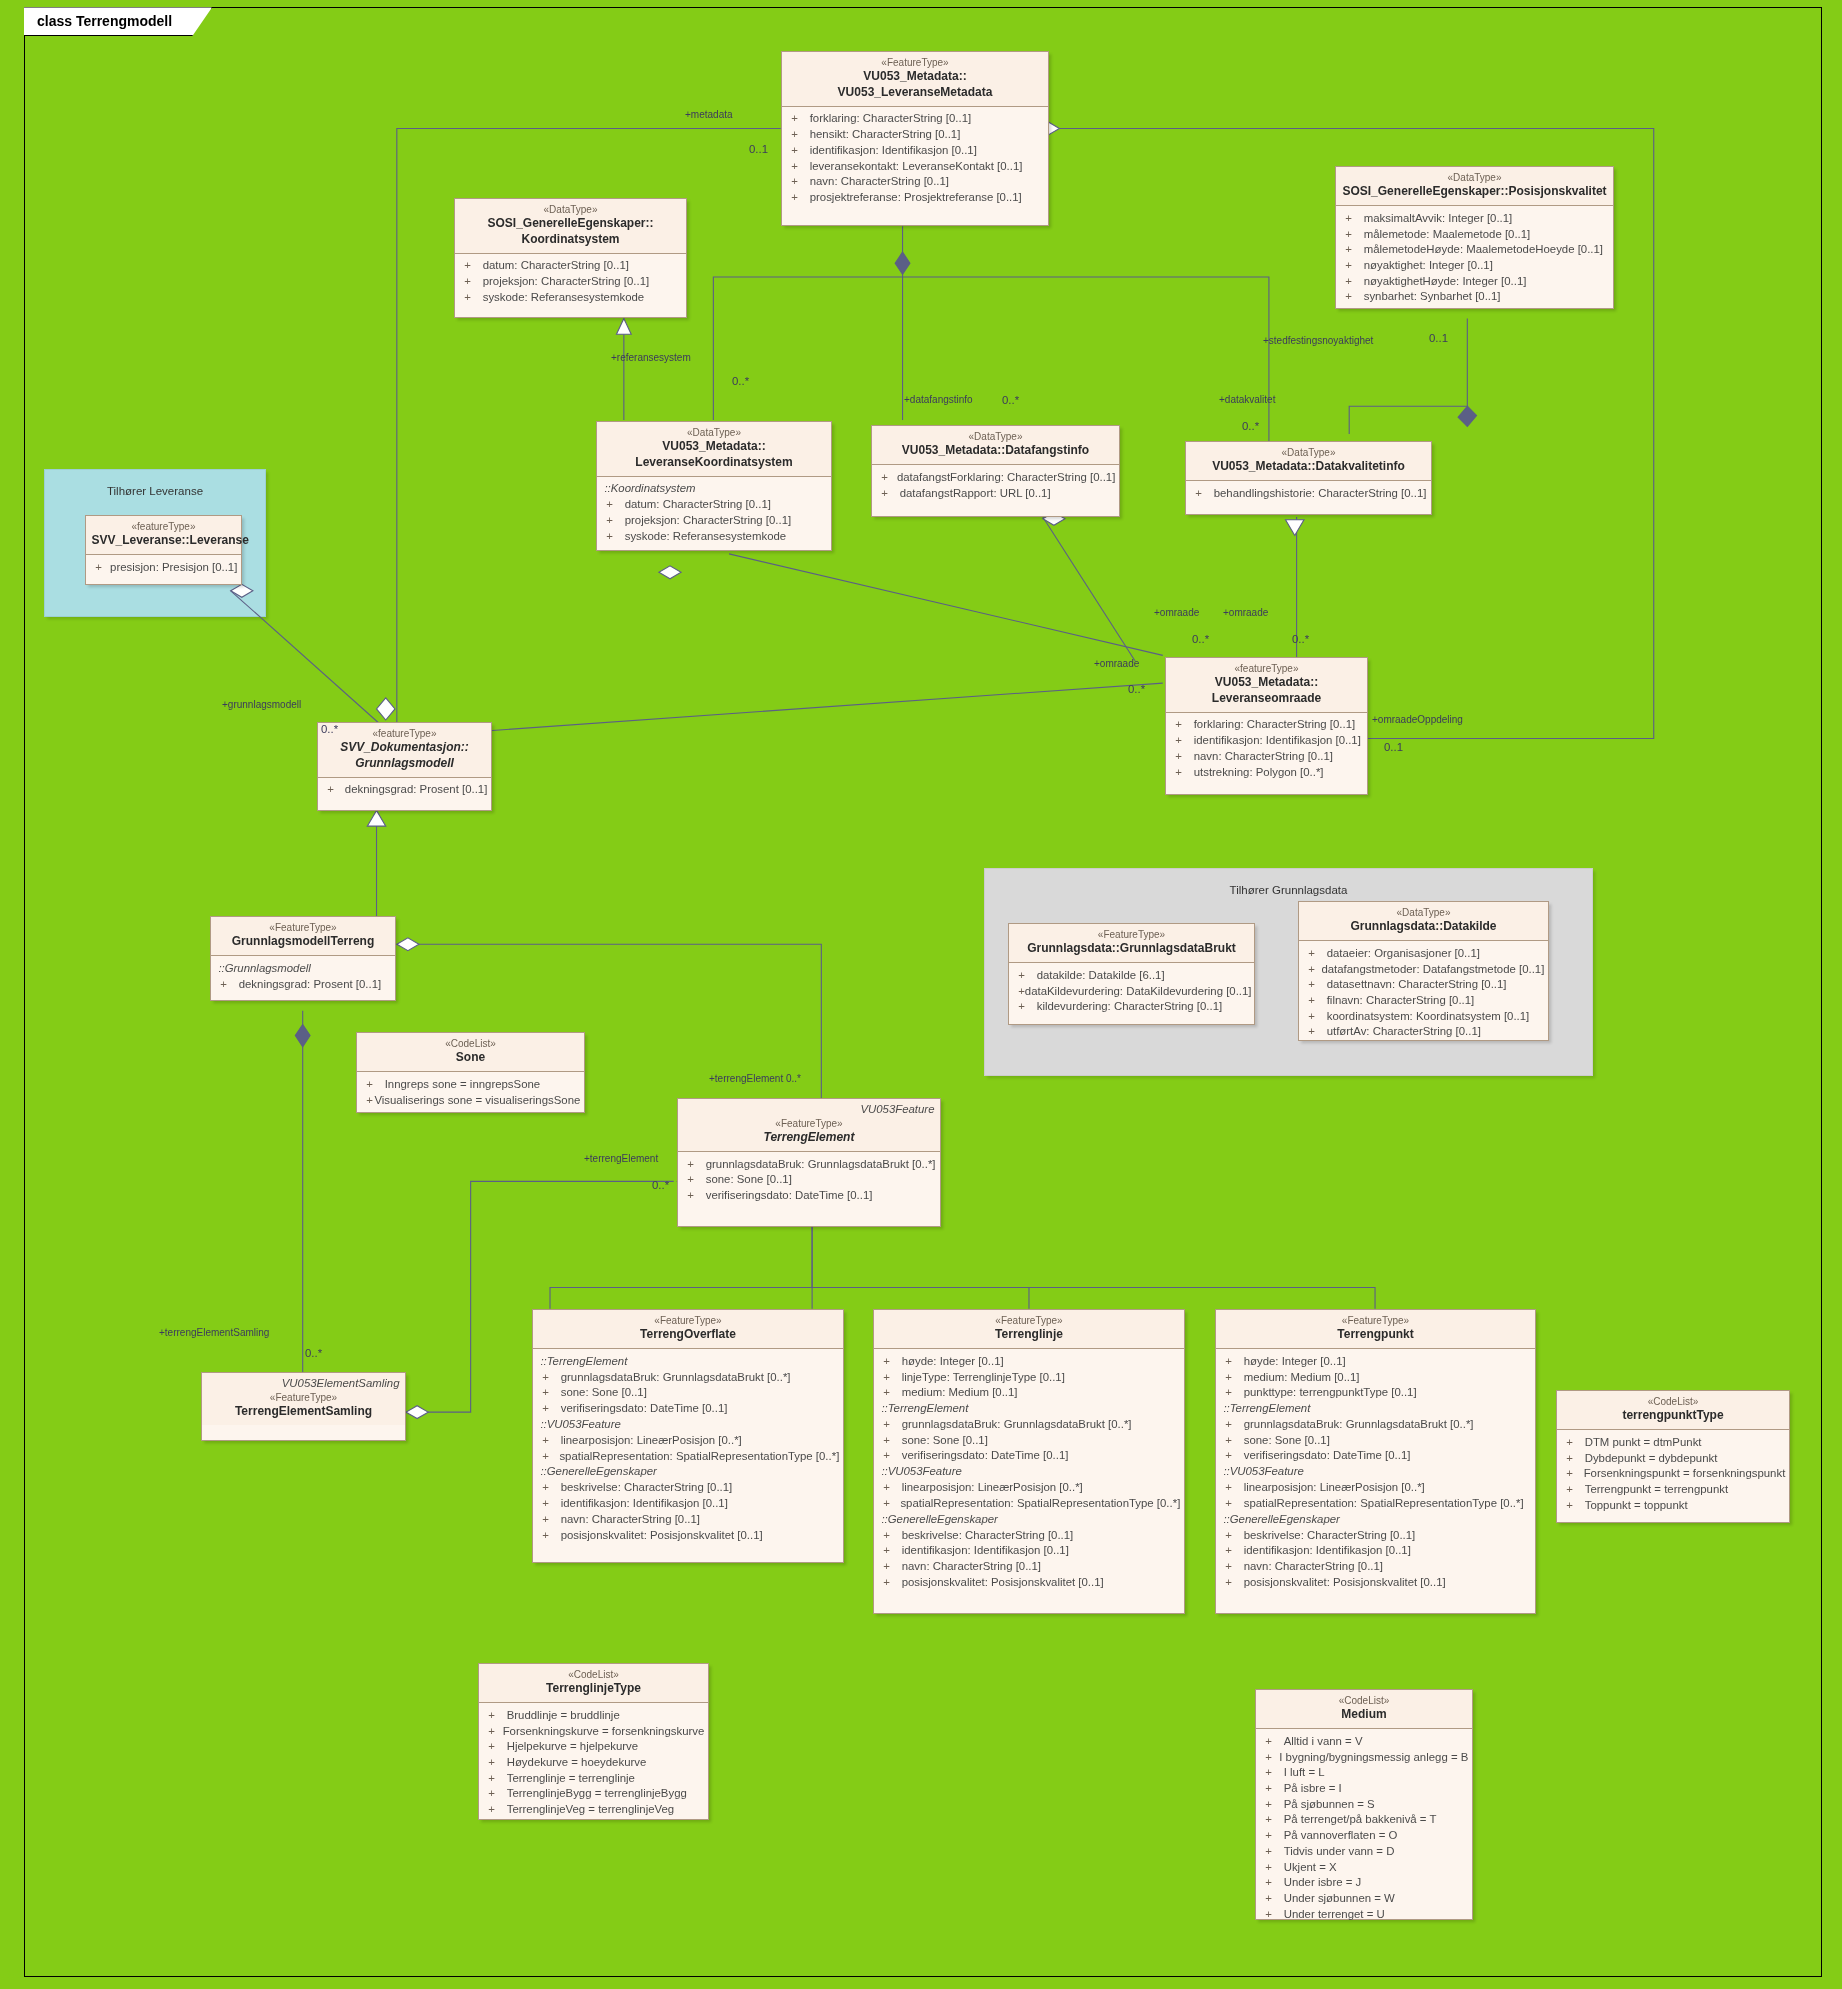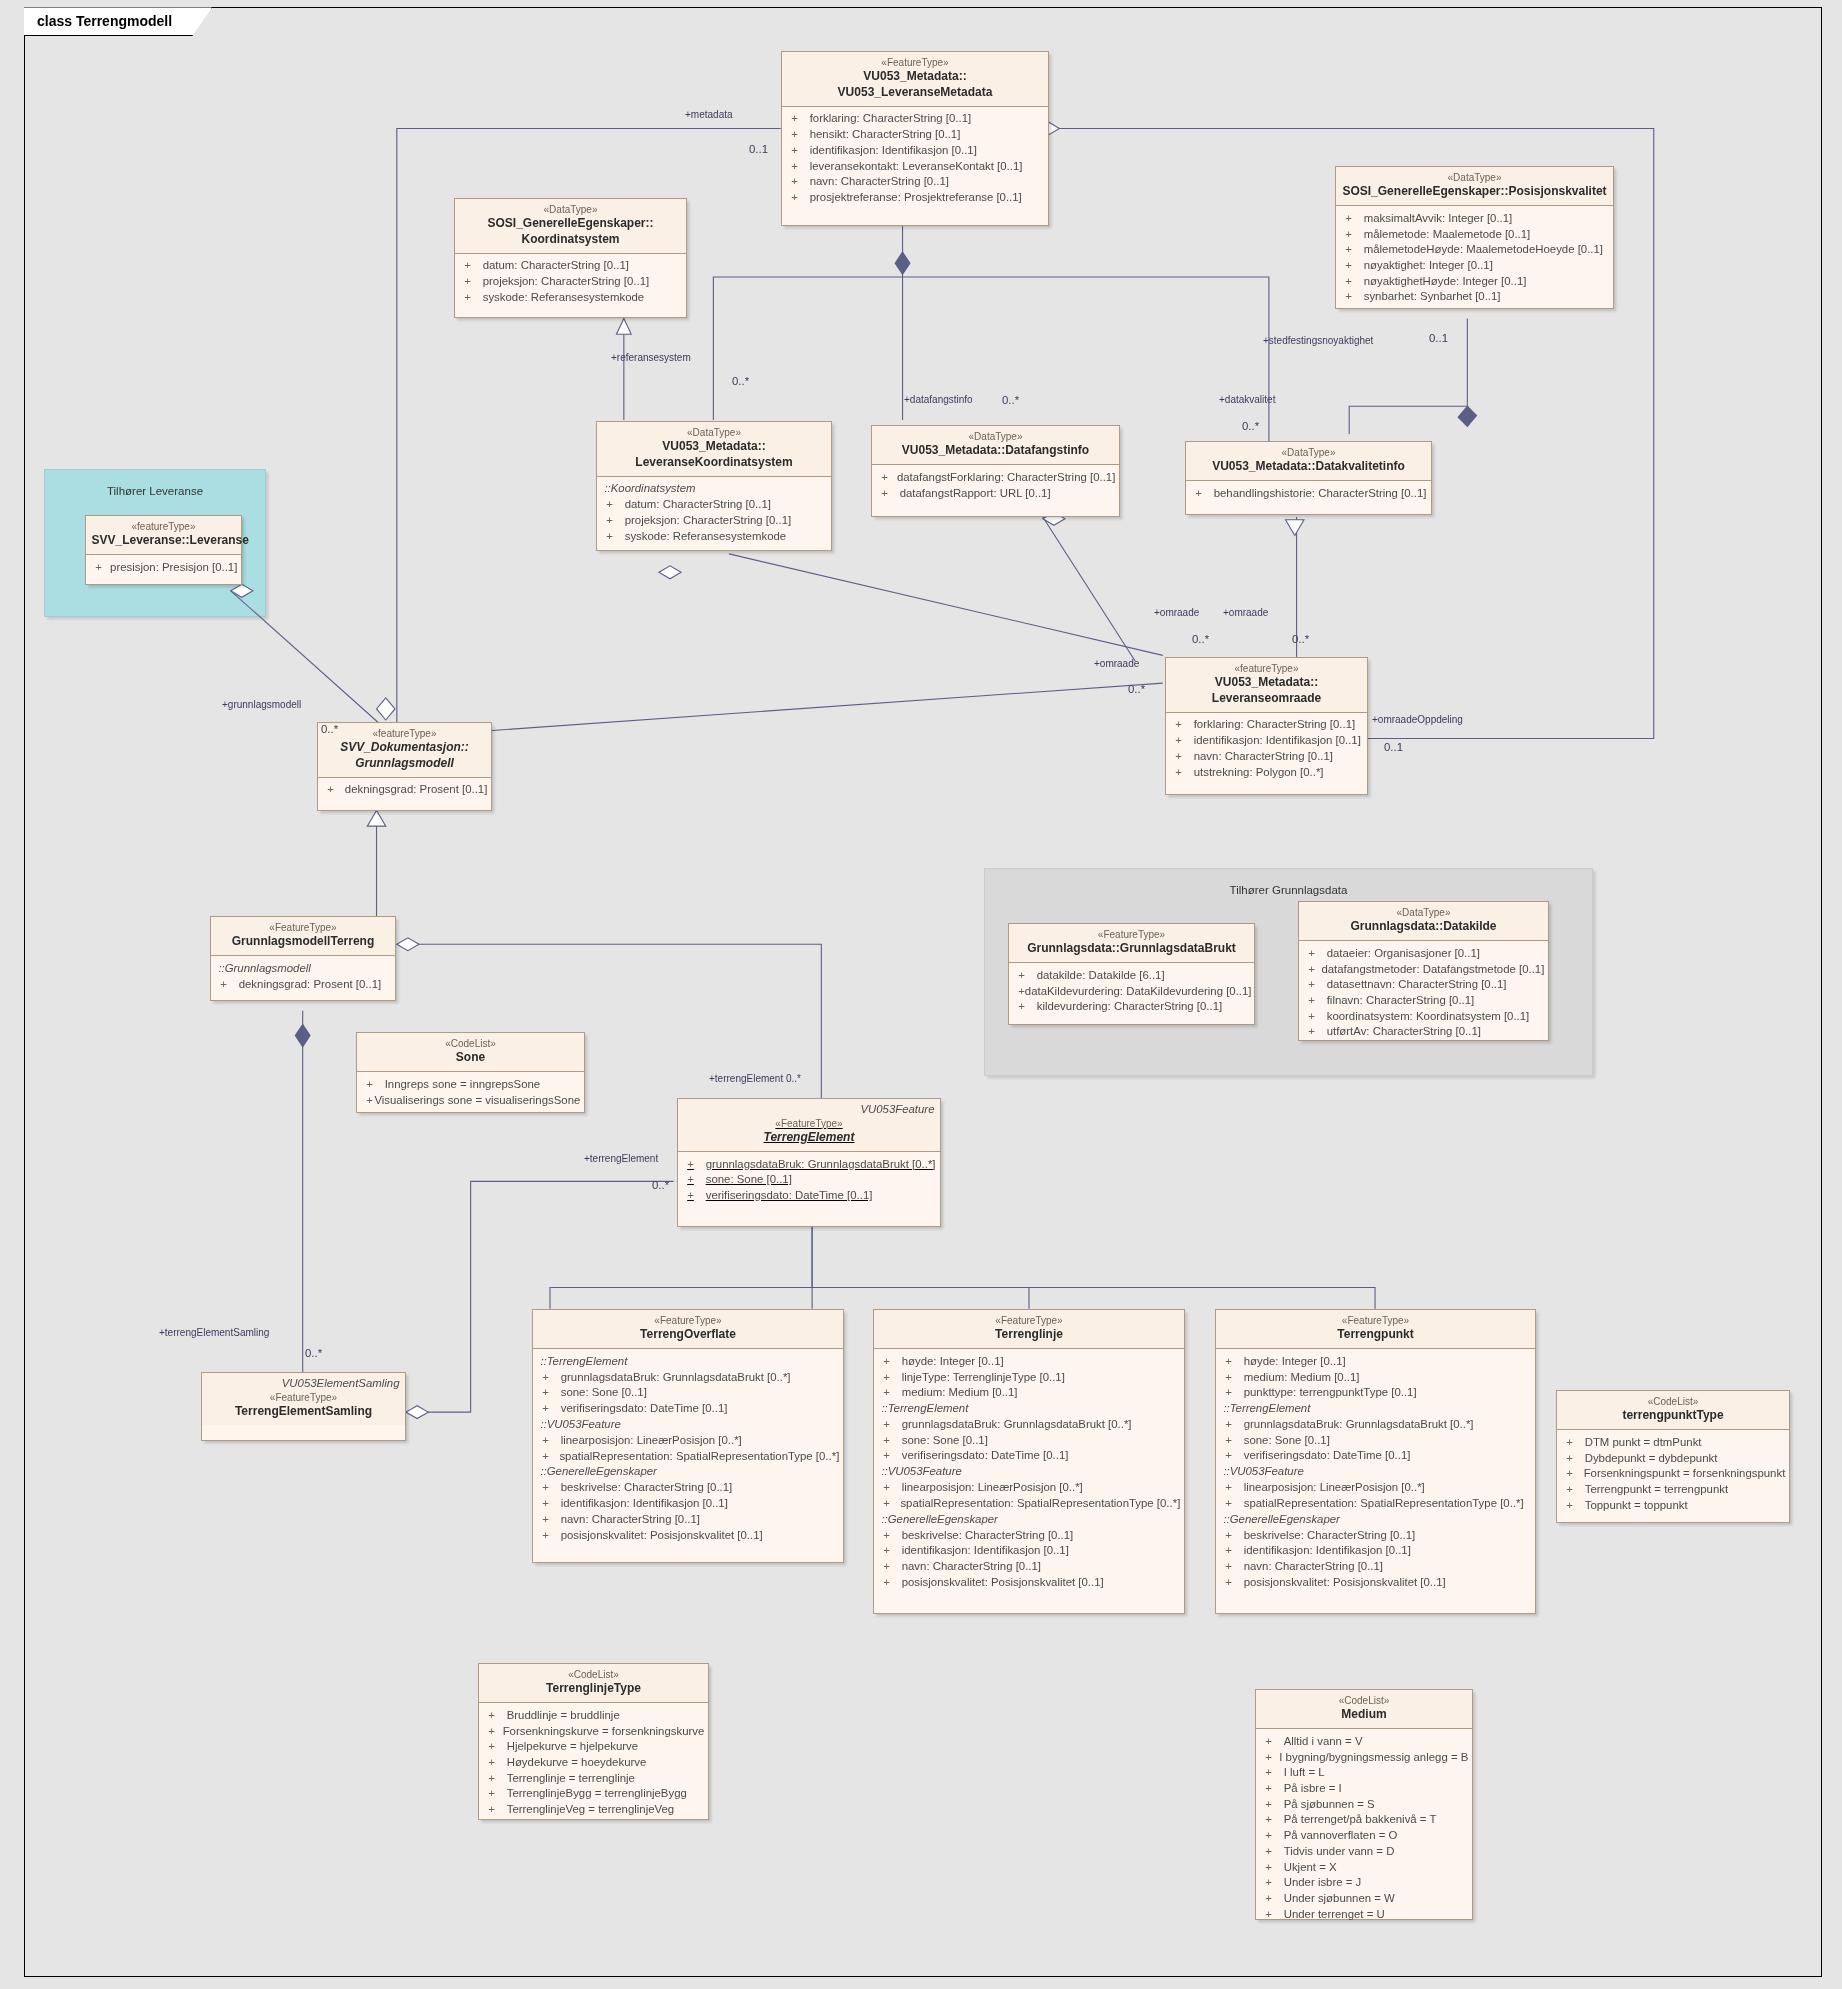--- a/index.html
+++ b/index.html
@@ -1,17 +1,17 @@
 <!DOCTYPE html>
 <html style="font-size:14.8px"><head>
 <meta charset="utf-8">
 <style>
   html,body{margin:0;padding:0;background:#ffffff;}
   body{font-family:"Liberation Sans","DejaVu Sans",sans-serif;}
-  #canvas{position:relative;width:1842px;height:1990px;background:#e5e5e5;overflow:hidden;}
+  #canvas{position:relative;width:1842px;height:1990px;background:#84cc16;overflow:hidden;}
 
   
   .frame{position:absolute;border:1.4px solid #000;box-sizing:border-box;}
   .frame-tab{position:absolute;left:0;top:0;height:28px;padding:0 26px 0 13px;
     display:flex;align-items:center;font-size:14px;font-weight:bold;color:#000;
     border-right:1.4px solid #000;border-bottom:1.4px solid #000;background:#fff;
     clip-path:polygon(0 0,100% 0,calc(100% - 20px) 100%,0 100%);}
 
   
   .cls{position:absolute;box-sizing:border-box;border:0.9px solid #b09a84;
@@ -392,21 +392,21 @@
           <span class="vis">+</span>
           <span class="txt">koordinatsystem: Koordinatsystem [0..1]</span>
         </div>
       <div class="attr">
           <span class="vis">+</span>
           <span class="txt">utførtAv: CharacterString [0..1]</span>
         </div>
     </div>
   </div>
 
-  <div class="cls abstractname hascorner" style="left:677px;top:1098px;width:264px;height:129px;text-decoration:underline;">
+  <div class="cls abstractname hascorner" style="left:677px;top:1098px;width:264px;height:129px;">
     <div class="corner">VU053Feature</div>
     <div class="head">
       <div class="stereo">«FeatureType»</div>
       <div class="cname">TerrengElement</div>
     </div>
     <div class="body">
       <div class="attr">
           <span class="vis">+</span>
           <span class="txt">grunnlagsdataBruk: GrunnlagsdataBrukt [0..*]</span>
         </div>

